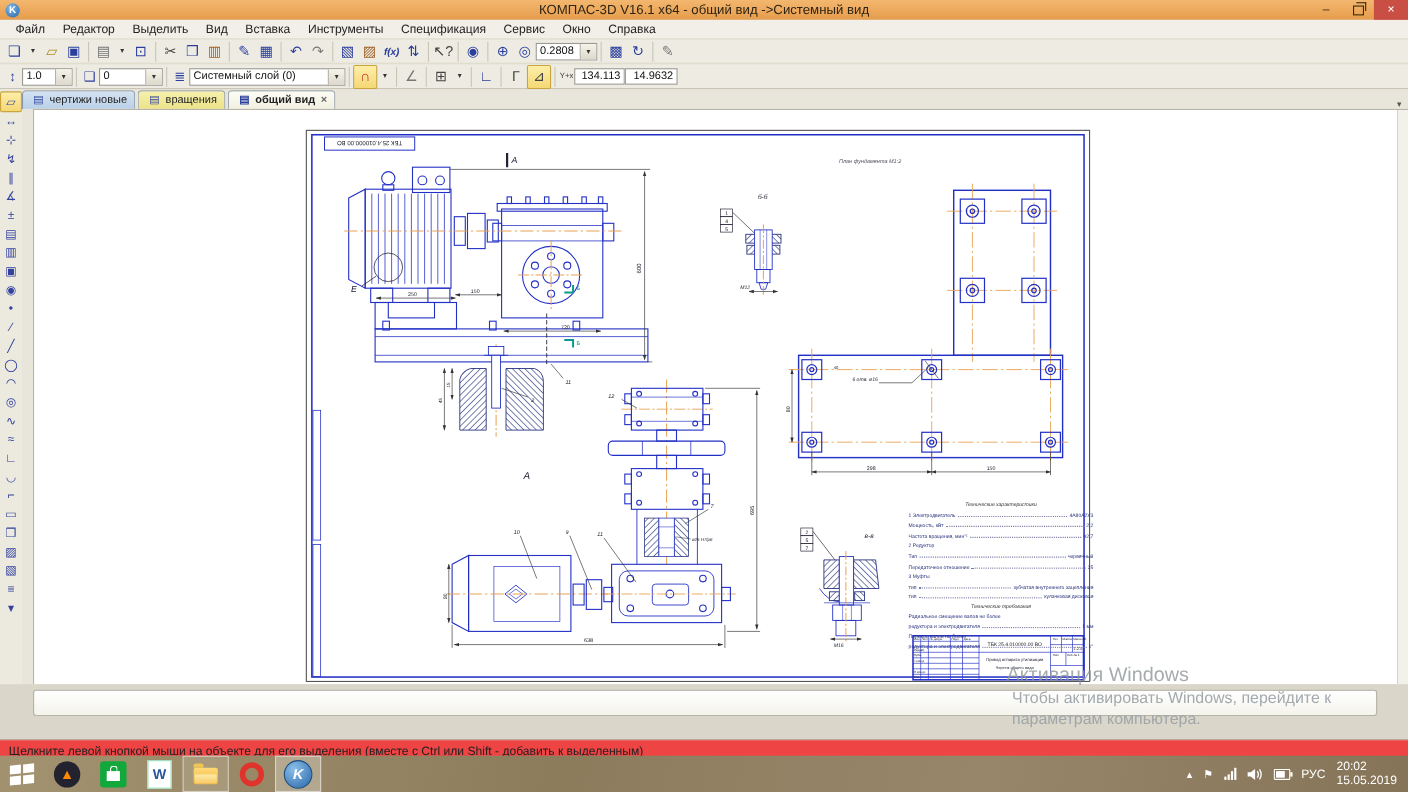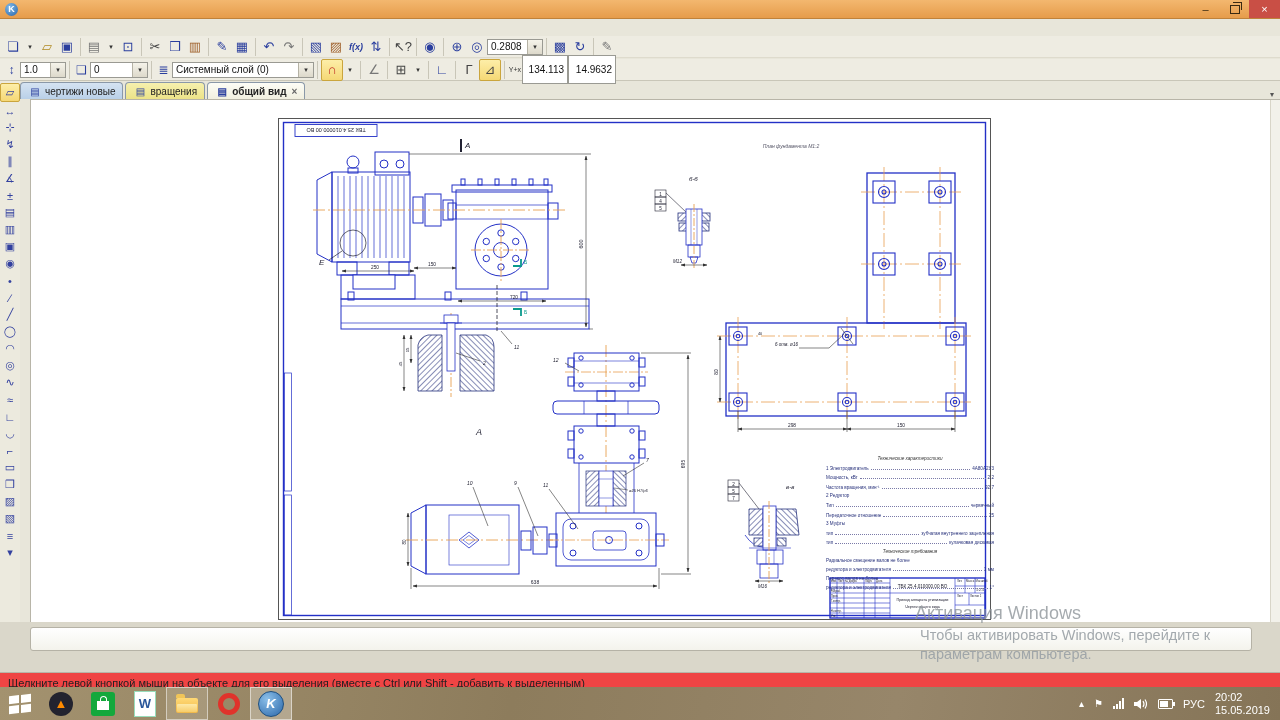--- a/index.html
+++ b/index.html
@@ -26,21 +26,21 @@
   .ic.gray{color:#777;}
   .ic.dark{color:#444;}
   .ic.brown{color:#a0622d;}
   .ic.yell{color:#b08a22;}
   .ic.red{color:#c23327;font-weight:bold;}
   .ic.fx{font-size:9px;font-style:italic;font-weight:bold;}
   .ic.tiny{font-size:7px;width:14px;line-height:7px;text-align:center;color:#333;}
   .sep{width:1px;height:18px;background:#c9c6b8;margin:0 3px;flex:none;}
   .combo{display:inline-flex;align-items:center;background:#fff;border:1px solid #9a9a93;height:16px;font-size:10px;color:#111;padding-left:3px;box-sizing:border-box;flex:none;text-align:right;}
   .combo .dd{margin-left:auto;width:14px;height:14px;background:linear-gradient(#f5f3ea,#ddd9cb);border-left:1px solid #b5b2a5;font-size:7px;color:#333;display:flex;align-items:center;justify-content:center;}
-  .numbox{background:#fff;border:1px solid #9a9a93;height:29px;font-size:10px;color:#111;display:inline-flex;align-items:center;justify-content:flex-end;padding:0 3px;box-sizing:border-box;flex:none;}
+  .numbox{background:#fff;border:1px solid #9a9a93;height:15px;font-size:10px;color:#111;display:inline-flex;align-items:center;justify-content:flex-end;padding:0 3px;box-sizing:border-box;flex:none;}
   .act{background:linear-gradient(#fdeea8,#f5d876);border:1px solid #caa53d;border-radius:2px;}
   
   .tabbar{left:20px;top:81px;width:1260px;height:18px;display:flex;align-items:flex-end;}
   .tab{height:16px;display:flex;align-items:center;padding:0 7px;border:1px solid #8a98a8;border-bottom:none;border-radius:4px 4px 0 0;font-size:10px;color:#222;margin-right:2px;}
   .tab .ic{width:14px;height:14px;font-size:10px;margin-right:3px;}
   .tab-close{margin-left:5px;color:#666;font-size:10px;}
   .tabs-menu{margin-left:auto;margin-right:6px;font-size:8px;color:#555;}
   
   .leftbar{left:0;top:81px;width:20px;height:541px;background:#eceade;display:flex;flex-direction:column;align-items:center;padding-top:2px;box-sizing:border-box;}
   .lic{width:18px;height:17px;display:flex;align-items:center;justify-content:center;font-size:11px;color:#33419f;flex:none;}
@@ -88,29 +88,42 @@
   .batt i{position:absolute;left:1px;top:1px;bottom:1px;width:8px;background:#fff;}
   .clock{text-align:left;line-height:13px;}
 </style>
 </head>
 <body>
 
 <div class="screen">
 
   <div class="abs titlebar">
     <div class="appicon">K</div>
+    <div class="title-text">КОМПАС-3D V16.1 x64 - общий вид -&gt;Системный вид</div>
     <div class="wbtns">
       <div class="wbtn">–</div>
       <div class="wbtn">
           <span class="restore-glyph"></span>
         </div>
       <div class="wbtn close">×</div>
     </div>
   </div>
 
+  <div class="abs menubar">
+    <span class="menu-item">Файл</span>
+    <span class="menu-item">Редактор</span>
+    <span class="menu-item">Выделить</span>
+    <span class="menu-item">Вид</span>
+    <span class="menu-item">Вставка</span>
+    <span class="menu-item">Инструменты</span>
+    <span class="menu-item">Спецификация</span>
+    <span class="menu-item">Сервис</span>
+    <span class="menu-item">Окно</span>
+    <span class="menu-item">Справка</span>
+  </div>
 
   <div class="abs tb tb1">
     <span class="ic">❏</span>
     <span class="ic tiny">▾</span>
     <span class="ic yell">▱</span>
     <span class="ic">▣</span>
     <span class="sep"></span>
     <span class="ic gray">▤</span>
     <span class="ic tiny">▾</span>
     <span class="ic">⊡</span>

